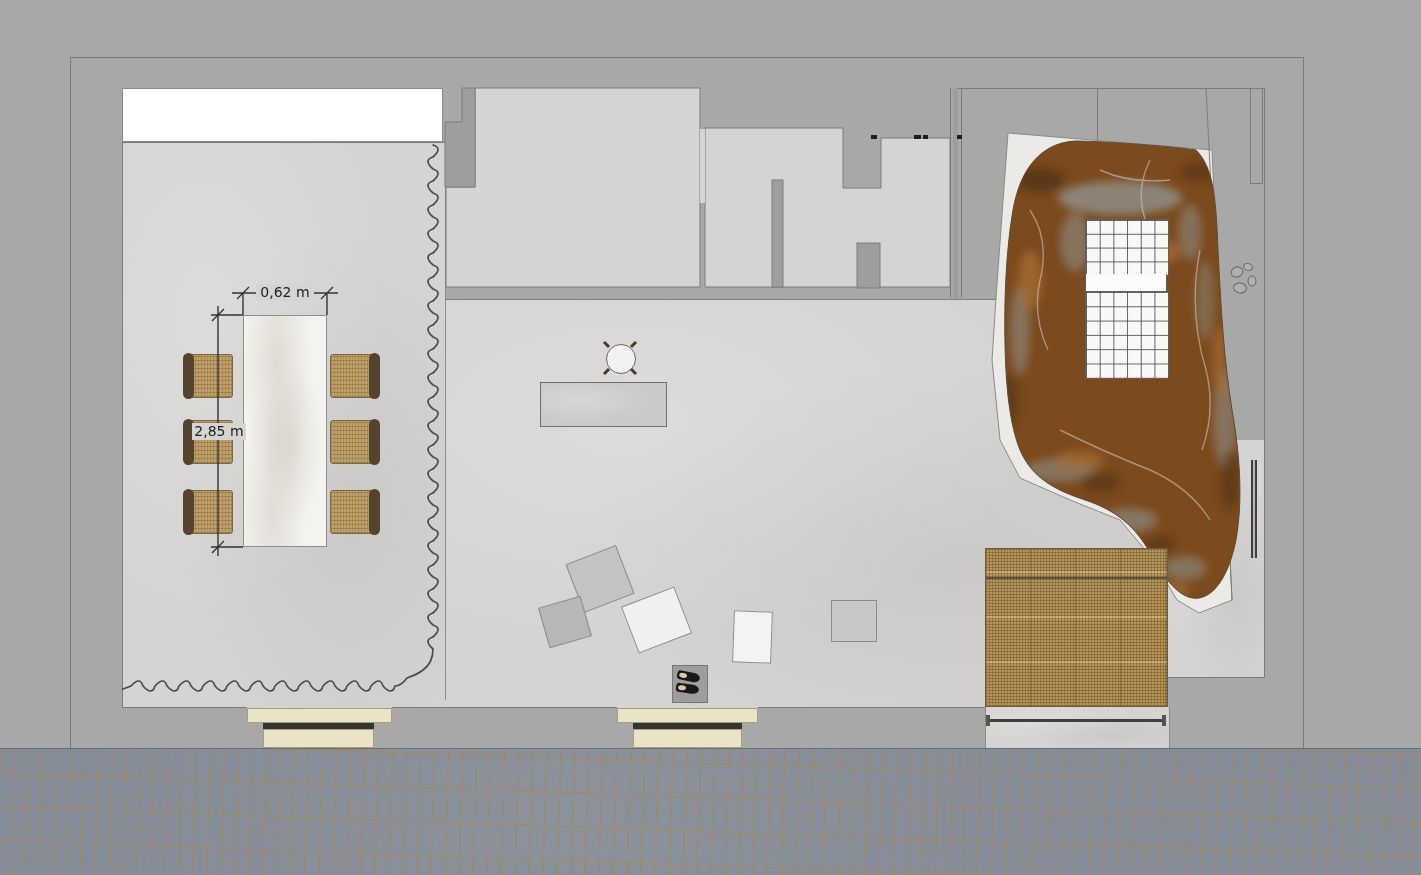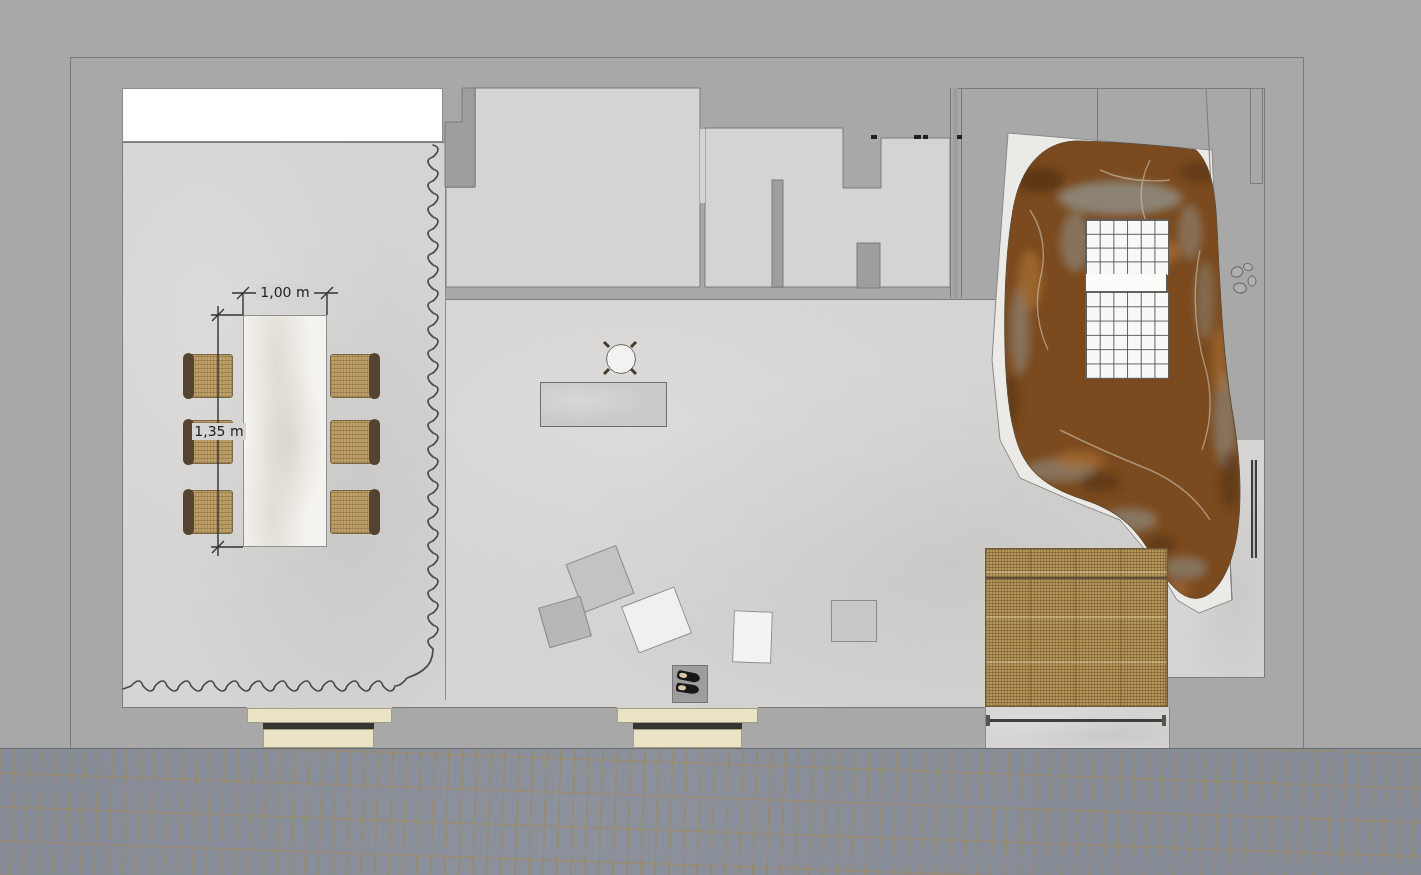--- a/index.html
+++ b/index.html
@@ -241,16 +241,16 @@
     </g>
 
     <g stroke="#4a3a28" stroke-width="3">
       <line x1="631" y1="347" x2="636" y2="342"></line>
       <line x1="609" y1="347" x2="604" y2="342"></line>
       <line x1="631" y1="369" x2="636" y2="374"></line>
       <line x1="609" y1="369" x2="604" y2="374"></line>
     </g>
   </svg>
 
-  <div class="abs dimlabel" style="left:256px;top:284px;width:54px;">1,00 m</div>
-  <div class="abs dimlabel" style="left:192px;top:423px;width:50px;">1,35 m</div>
+  <div class="abs dimlabel" style="left:256px;top:284px;width:54px;">0,62 m</div>
+  <div class="abs dimlabel" style="left:192px;top:423px;width:50px;">2,85 m</div>
 
 </div>
 
 </body></html>

